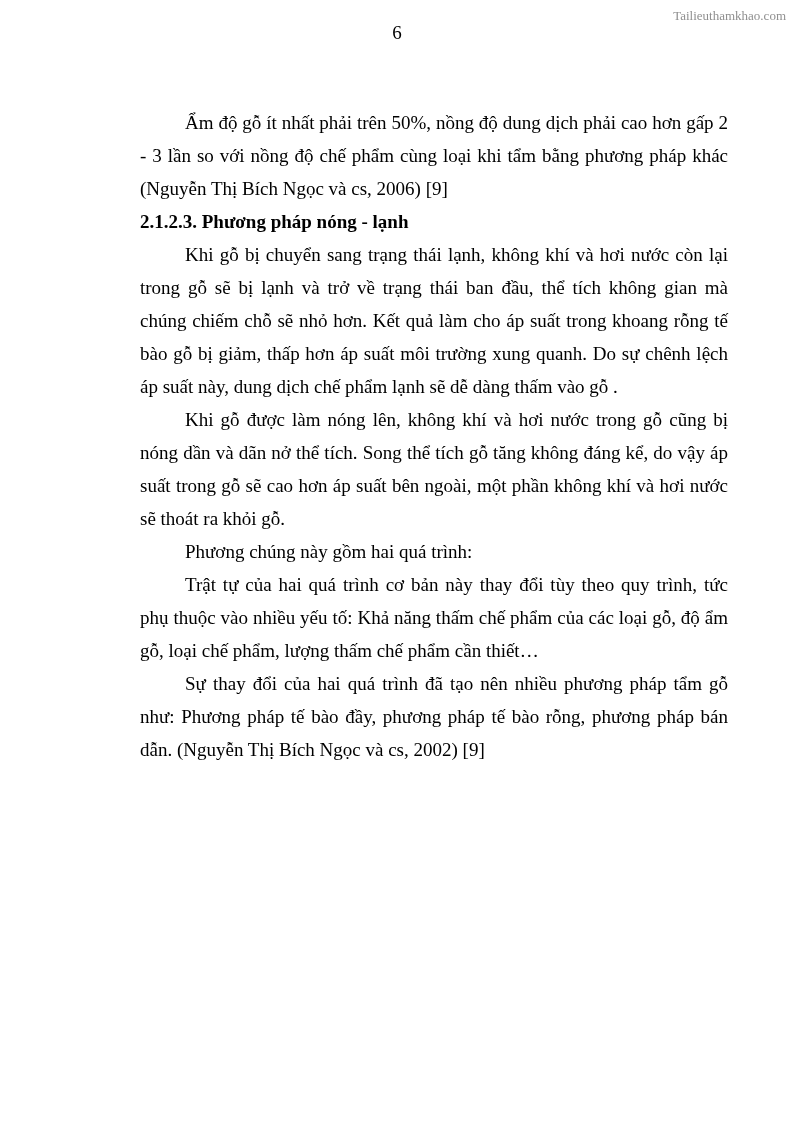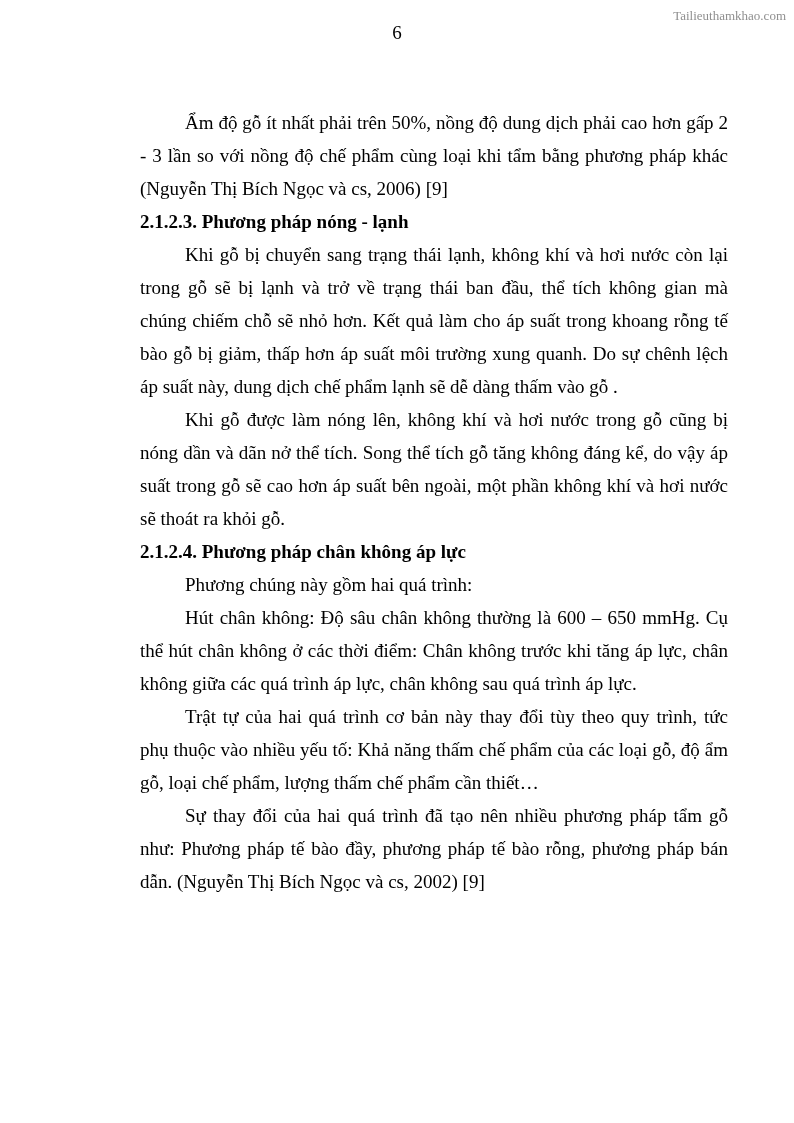--- a/index.html
+++ b/index.html
@@ -67,26 +67,24 @@
   <div class="body-text">
 
     <p class="para">Ẩm độ gỗ ít nhất phải trên 50%, nồng độ dung dịch phải cao hơn gấp 2 - 3 lần so với nồng độ chế phẩm cùng loại khi tẩm bằng phương pháp khác (Nguyễn Thị Bích Ngọc và cs, 2006) [9]</p>
 
     <h3 class="heading">2.1.2.3. Phương pháp nóng - lạnh</h3>
 
     <p class="para">Khi gỗ bị chuyển sang trạng thái lạnh, không khí và hơi nước còn lại trong gỗ sẽ bị lạnh và trở về trạng thái ban đầu, thể tích không gian mà chúng chiếm chỗ sẽ nhỏ hơn. Kết quả làm cho áp suất trong khoang rỗng tế bào gỗ bị giảm, thấp hơn áp suất môi trường xung quanh. Do sự chênh lệch áp suất này, dung dịch chế phẩm lạnh sẽ dễ dàng thấm vào gỗ .</p>
 
     <p class="para">Khi gỗ được làm nóng lên, không khí và hơi nước trong gỗ cũng bị nóng dần và dãn nở thể tích. Song thể tích gỗ tăng không đáng kể, do vậy áp suất trong gỗ sẽ cao hơn áp suất bên ngoài, một phần không khí và hơi nước sẽ thoát ra khỏi gỗ.</p>
 
-    <h3 class="heading">2.1.2.4. Phương pháp chân không áp lực</h3>
 
     <p class="para">Phương chúng này gồm hai quá trình:</p>
 
 
-    <p class="para">Hút chân không: Độ sâu chân không thường là 600 – 650 mmHg. Cụ thể hút chân không ở các thời điểm: Chân không trước khi tăng áp lực, chân không giữa các quá trình áp lực, chân không sau quá trình áp lực.</p>
 
     <p class="para">Trật tự của hai quá trình cơ bản này thay đổi tùy theo quy trình, tức phụ thuộc vào nhiều yếu tố: Khả năng thấm chế phẩm của các loại gỗ, độ ẩm gỗ, loại chế phẩm, lượng thấm chế phẩm cần thiết…</p>
 
     <p class="para">Sự thay đổi của hai quá trình đã tạo nên nhiều phương pháp tẩm gỗ như: Phương pháp tế bào đầy, phương pháp tế bào rỗng, phương pháp bán dẫn. (Nguyễn Thị Bích Ngọc và cs, 2002) [9]</p>
 
   </div>
 
 </div>
 
 </body></html>

